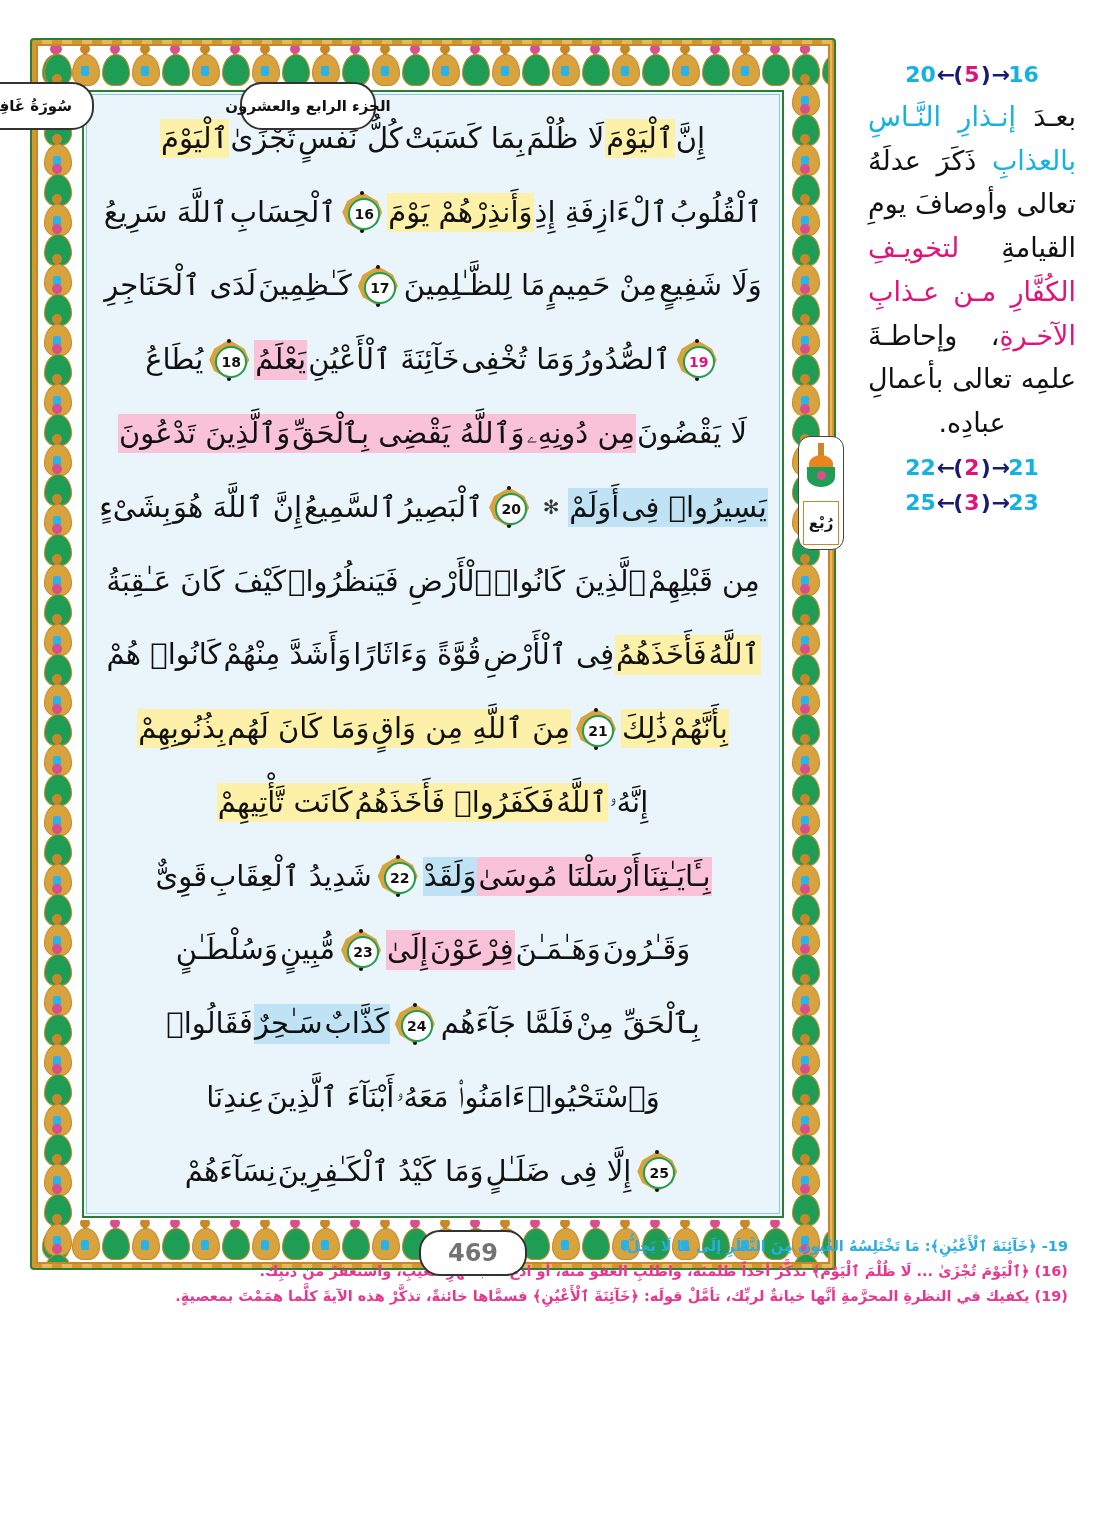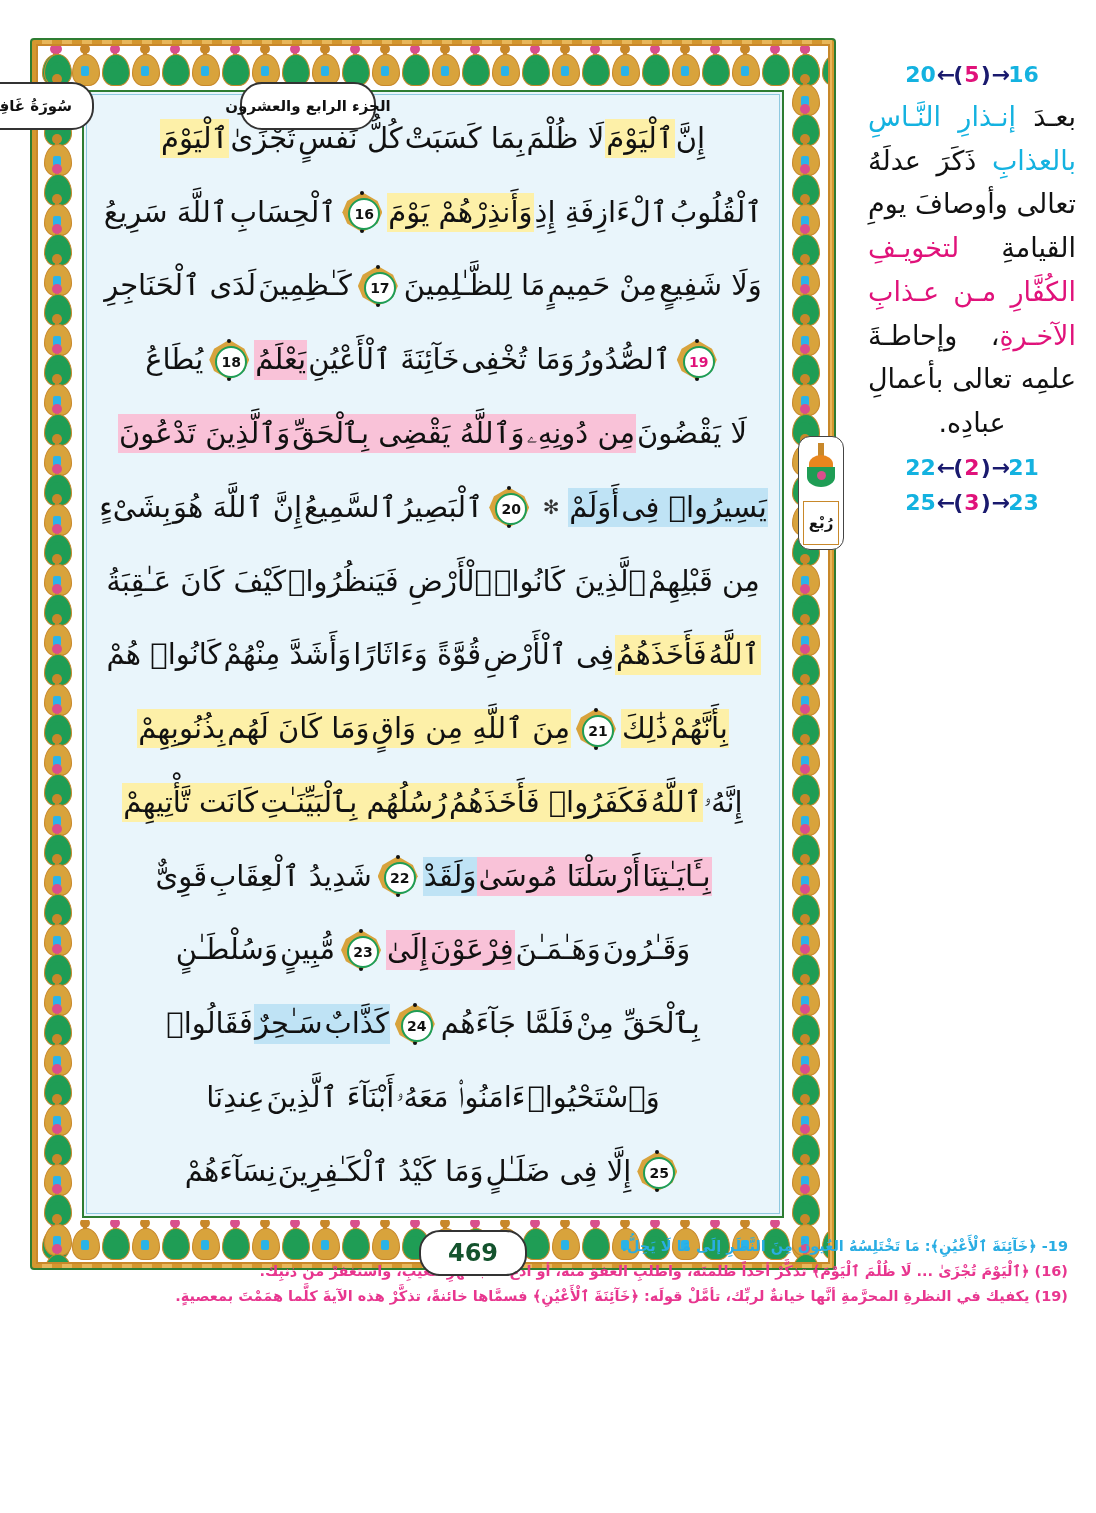--- a/index.html
+++ b/index.html
@@ -49,21 +49,21 @@
       justify-content:center;z-index:6;}
   .cartouche span{font-size:15px;color:#111;font-weight:bold;white-space:nowrap;
       font-family:"DejaVu Sans","Liberation Sans",sans-serif;}
   #cart-surah{right:742px;width:122px;}
   #cart-juz{left:210px;width:132px;}
 
   
   #page-num{position:absolute;left:389px;bottom:-6px;width:104px;height:42px;
       background:#fff;border:2px solid #333;border-radius:21px;z-index:6;
       display:flex;align-items:center;justify-content:center;}
-  #page-num span{font-size:24px;color:#14532d;font-weight:bold;}
+  #page-num span{font-size:24px;color:#737373;font-weight:bold;}
 
   
   #rub-marker{position:absolute;left:798px;top:436px;width:44px;height:112px;
       background:#fff;border:1.5px solid #444;border-radius:12px;z-index:7;
       display:flex;flex-direction:column;align-items:center;justify-content:flex-end;}
   #rub-marker .rub-orn{width:30px;height:56px;position:relative;margin-bottom:2px;}
   #rub-marker .rub-orn .k1{position:absolute;left:12px;top:0;width:6px;height:14px;background:#c8882a;}
   #rub-marker .rub-orn .k2{position:absolute;left:3px;top:12px;width:24px;height:18px;
       background:#e8861e;border-radius:50% 50% 0 0;}
   #rub-marker .rub-orn .k3{position:absolute;left:1px;top:24px;width:28px;height:20px;
@@ -1084,21 +1084,20 @@
             </span>
           </span>
           <span class="seg hl-yellow">مِنَ ٱللَّهِ مِن وَاقٍ</span>
           <span class="seg hl-yellow">وَمَا كَانَ لَهُم</span>
           <span class="seg hl-yellow">بِذُنُوبِهِمْ</span>
         </div>
         <div class="ayah-line">
           <span class="seg ">إِنَّهُۥ</span>
           <span class="seg hl-yellow">ٱللَّهُ</span>
           <span class="seg hl-yellow">فَكَفَرُوا۟ فَأَخَذَهُمُ</span>
-          <span class="seg hl-yellow">رُسُلُهُم بِٱلْبَيِّنَـٰتِ</span>
           <span class="seg hl-yellow">كَانَت تَّأْتِيهِمْ</span>
         </div>
         <div class="ayah-line">
           <span class="seg hl-pink">بِـَٔايَـٰتِنَا</span>
           <span class="seg hl-pink">أَرْسَلْنَا مُوسَىٰ</span>
           <span class="seg hl-blue">وَلَقَدْ</span>
           <span class="verse-num">
             <span class="diamond"></span>
             <span class="dotT"></span>
             <span class="dotB"></span>

